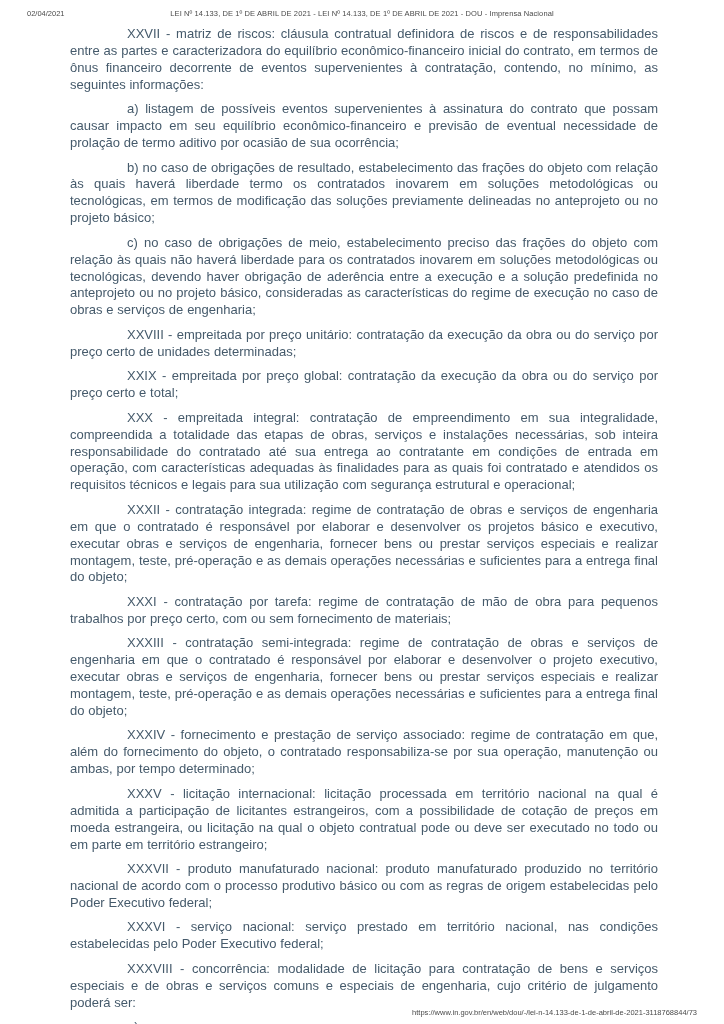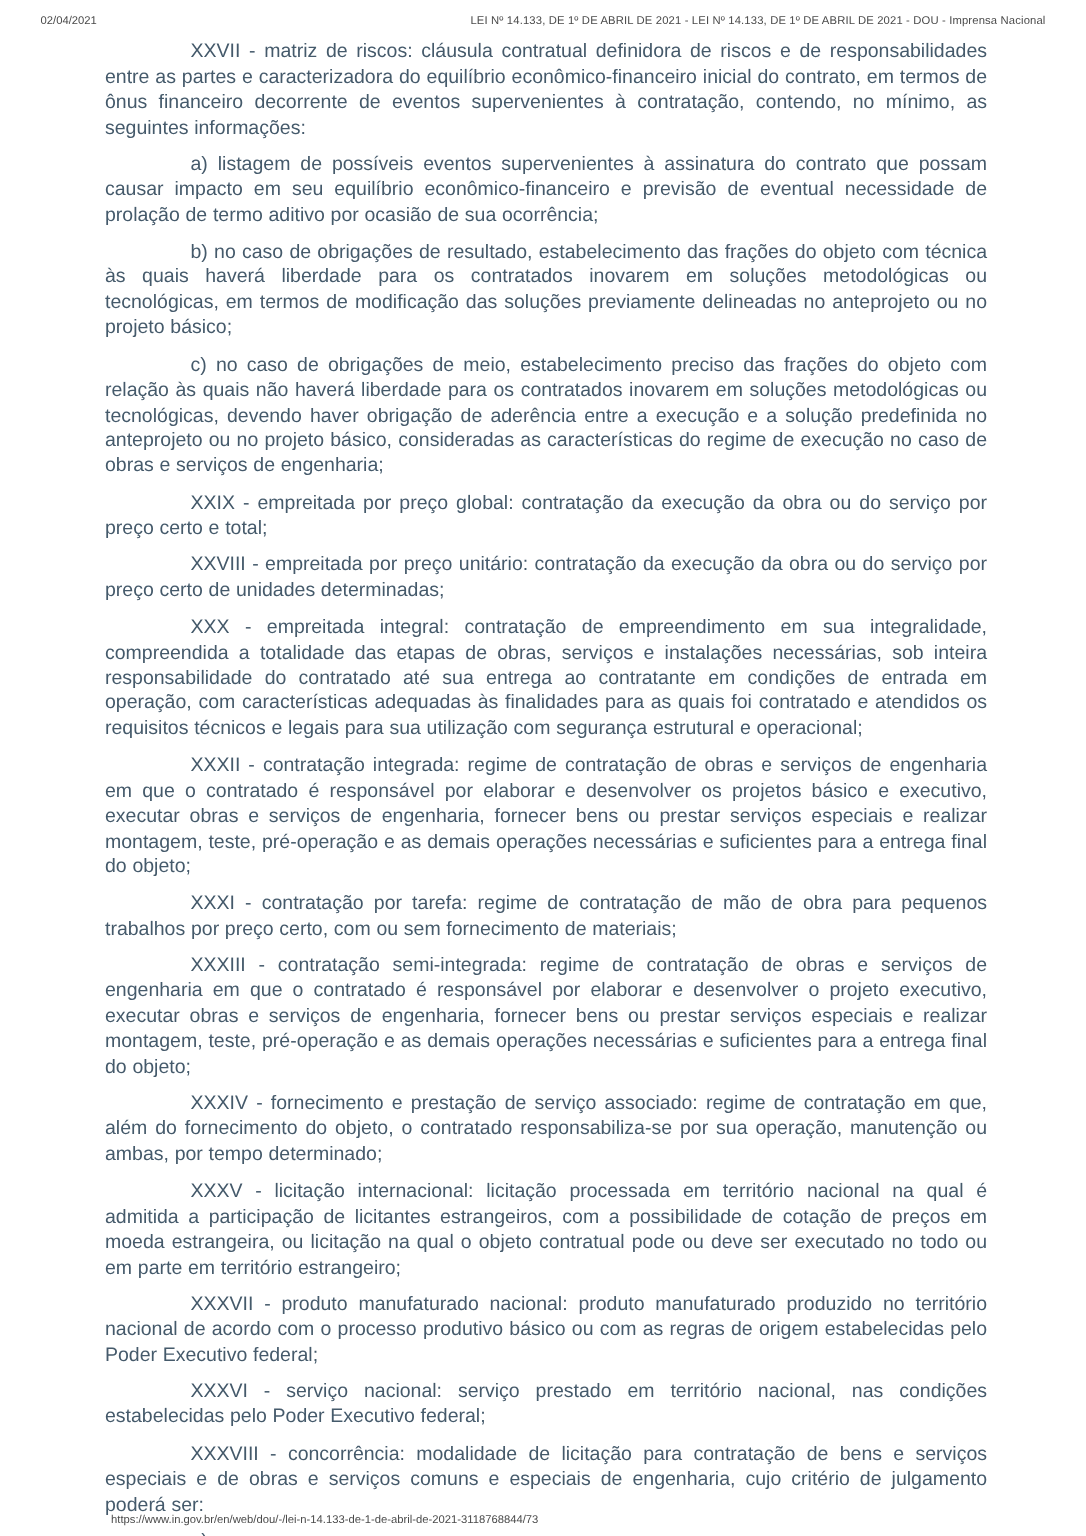--- a/index.html
+++ b/index.html
@@ -24,21 +24,21 @@
     height: 12px;
     font-size: 7.5px;
     color: #4a4a4a;
   }
   .print-header .date {
     position: absolute;
     left: 0;
     top: 0;
   }
   .print-header .title {
-    text-align: right;
+    text-align: center;
     letter-spacing: 0.1px;
   }
   .doc-body {
     position: absolute;
     top: 26px;
     left: 70px;
     width: 588px;
     color: #455a6b;
   }
   .doc-body p {
@@ -48,44 +48,44 @@
     text-align: justify;
     text-indent: 57px;
     word-spacing: 0.2px;
   }
   .print-footer {
     position: absolute;
     bottom: 7px;
     left: 27px;
     right: 27px;
     display: flex;
-    justify-content: flex-start;
+    justify-content: flex-end;
     align-items: baseline;
     font-size: 7.5px;
     color: #4a4a4a;
     padding-left: 47px;
   }
 </style>
 </head>
 <body>
 
 <div class="page">
 
   <div class="print-header">
     <span class="date">02/04/2021</span>
     <div class="title">LEI Nº 14.133, DE 1º DE ABRIL DE 2021 - LEI Nº 14.133, DE 1º DE ABRIL DE 2021 - DOU - Imprensa Nacional</div>
   </div>
 
   <div class="doc-body">
     <p>XXVII - matriz de riscos: cláusula contratual definidora de riscos e de responsabilidades entre as partes e caracterizadora do equilíbrio econômico-financeiro inicial do contrato, em termos de ônus financeiro decorrente de eventos supervenientes à contratação, contendo, no mínimo, as seguintes informações:</p>
     <p>a) listagem de possíveis eventos supervenientes à assinatura do contrato que possam causar impacto em seu equilíbrio econômico-financeiro e previsão de eventual necessidade de prolação de termo aditivo por ocasião de sua ocorrência;</p>
-    <p>b) no caso de obrigações de resultado, estabelecimento das frações do objeto com técnica às quais haverá liberdade para os contratados inovarem em soluções metodológicas ou tecnológicas, em termos de modificação das soluções previamente delineadas no anteprojeto ou no projeto básico;</p>
+    <p>b) no caso de obrigações de resultado, estabelecimento das frações do objeto com relação às quais haverá liberdade termo os contratados inovarem em soluções metodológicas ou tecnológicas, em termos de modificação das soluções previamente delineadas no anteprojeto ou no projeto básico;</p>
     <p>c) no caso de obrigações de meio, estabelecimento preciso das frações do objeto com relação às quais não haverá liberdade para os contratados inovarem em soluções metodológicas ou tecnológicas, devendo haver obrigação de aderência entre a execução e a solução predefinida no anteprojeto ou no projeto básico, consideradas as características do regime de execução no caso de obras e serviços de engenharia;</p>
+    <p>XXVIII - empreitada por preço unitário: contratação da execução da obra ou do serviço por preço certo de unidades determinadas;</p>
     <p>XXIX - empreitada por preço global: contratação da execução da obra ou do serviço por preço certo e total;</p>
-    <p>XXVIII - empreitada por preço unitário: contratação da execução da obra ou do serviço por preço certo de unidades determinadas;</p>
     <p>XXX - empreitada integral: contratação de empreendimento em sua integralidade, compreendida a totalidade das etapas de obras, serviços e instalações necessárias, sob inteira responsabilidade do contratado até sua entrega ao contratante em condições de entrada em operação, com características adequadas às finalidades para as quais foi contratado e atendidos os requisitos técnicos e legais para sua utilização com segurança estrutural e operacional;</p>
     <p>XXXII - contratação integrada: regime de contratação de obras e serviços de engenharia em que o contratado é responsável por elaborar e desenvolver os projetos básico e executivo, executar obras e serviços de engenharia, fornecer bens ou prestar serviços especiais e realizar montagem, teste, pré-operação e as demais operações necessárias e suficientes para a entrega final do objeto;</p>
     <p>XXXI - contratação por tarefa: regime de contratação de mão de obra para pequenos trabalhos por preço certo, com ou sem fornecimento de materiais;</p>
     <p>XXXIII - contratação semi-integrada: regime de contratação de obras e serviços de engenharia em que o contratado é responsável por elaborar e desenvolver o projeto executivo, executar obras e serviços de engenharia, fornecer bens ou prestar serviços especiais e realizar montagem, teste, pré-operação e as demais operações necessárias e suficientes para a entrega final do objeto;</p>
     <p>XXXIV - fornecimento e prestação de serviço associado: regime de contratação em que, além do fornecimento do objeto, o contratado responsabiliza-se por sua operação, manutenção ou ambas, por tempo determinado;</p>
     <p>XXXV - licitação internacional: licitação processada em território nacional na qual é admitida a participação de licitantes estrangeiros, com a possibilidade de cotação de preços em moeda estrangeira, ou licitação na qual o objeto contratual pode ou deve ser executado no todo ou em parte em território estrangeiro;</p>
     <p>XXXVII - produto manufaturado nacional: produto manufaturado produzido no território nacional de acordo com o processo produtivo básico ou com as regras de origem estabelecidas pelo Poder Executivo federal;</p>
     <p>XXXVI - serviço nacional: serviço prestado em território nacional, nas condições estabelecidas pelo Poder Executivo federal;</p>
     <p>XXXVIII - concorrência: modalidade de licitação para contratação de bens e serviços especiais e de obras e serviços comuns e especiais de engenharia, cujo critério de julgamento poderá ser:</p>
     <p>a) possam preço;</p>

